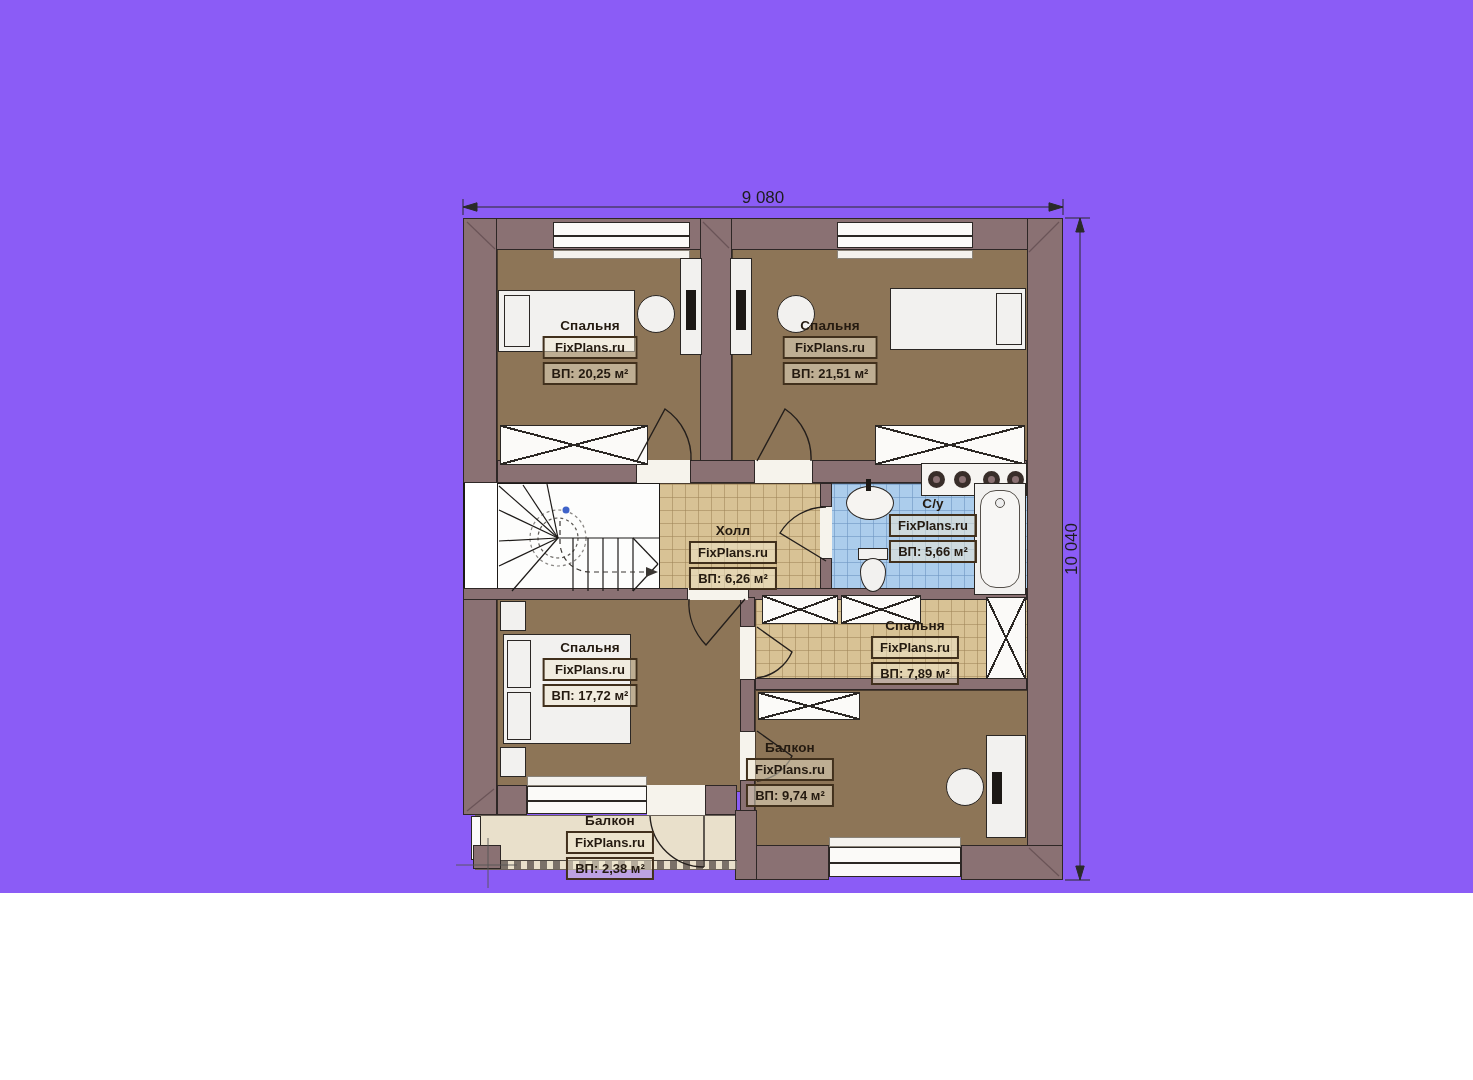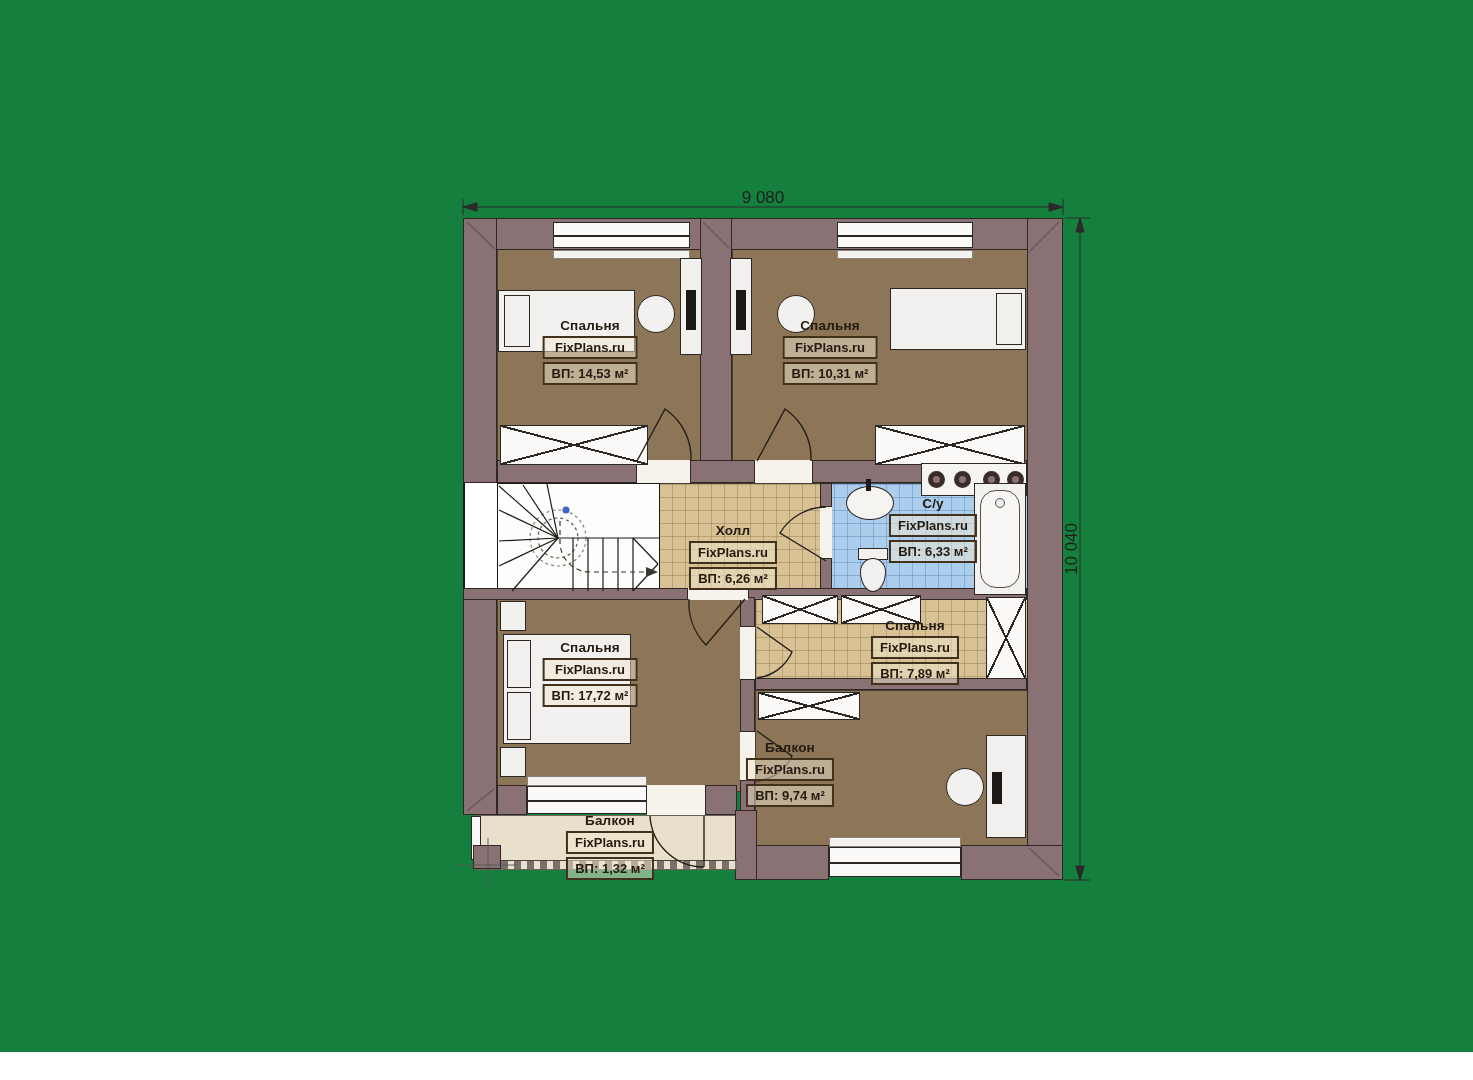--- a/index.html
+++ b/index.html
@@ -1,16 +1,16 @@
 <!DOCTYPE html>
 <html><head>
 <meta charset="utf-8">
 <style>
   html,body{margin:0;padding:0;background:#fff;}
-  .stage{position:relative;width:1473px;height:1052px;background:#15803d;overflow:hidden;
+  .stage{position:relative;width:1473px;height:893px;background:#8b5cf6;overflow:hidden;
          font-family:"Liberation Sans","DejaVu Sans",sans-serif;}
   .abs{position:absolute;}
   
   .floor-brown{background:#8d7557;border:1px solid #4a3c2e;}
   .tile-beige{background-color:#d8c295;
      background-image:linear-gradient(rgba(160,133,88,.55) 1px,transparent 1px),
                       linear-gradient(90deg,rgba(160,133,88,.55) 1px,transparent 1px);
      background-size:13px 13px;border:1px solid #4a3c2e;}
   .tile-blue{background-color:#accdec;
      background-image:linear-gradient(rgba(110,150,195,.6) 1px,transparent 1px),
@@ -221,51 +221,51 @@
         <line x1="488" y1="838" x2="488" y2="888"></line>
     </g>
   </svg>
 
   <div class="dim" style="left:763px;top:188px;transform:translateX(-50%)">9 080</div>
   <div class="dim" style="left:1072px;top:549px;transform:translate(-50%,-50%) rotate(-90deg)">10 040</div>
 
   <div class="room-label" style="left:590px;top:318px">
     <div class="room-name">Спальня</div>
     <div class="room-box">FixPlans.ru</div>
-    <div class="room-box">ВП: 14,53 м²</div>
+    <div class="room-box">ВП: 20,25 м²</div>
   </div>
   <div class="room-label" style="left:830px;top:318px">
     <div class="room-name">Спальня</div>
     <div class="room-box">FixPlans.ru</div>
-    <div class="room-box">ВП: 10,31 м²</div>
+    <div class="room-box">ВП: 21,51 м²</div>
   </div>
   <div class="room-label" style="left:733px;top:523px">
     <div class="room-name">Холл</div>
     <div class="room-box">FixPlans.ru</div>
     <div class="room-box">ВП: 6,26 м²</div>
   </div>
   <div class="room-label" style="left:933px;top:496px">
     <div class="room-name">С/у</div>
     <div class="room-box">FixPlans.ru</div>
-    <div class="room-box">ВП: 6,33 м²</div>
+    <div class="room-box">ВП: 5,66 м²</div>
   </div>
   <div class="room-label" style="left:915px;top:618px">
     <div class="room-name">Спальня</div>
     <div class="room-box">FixPlans.ru</div>
     <div class="room-box">ВП: 7,89 м²</div>
   </div>
   <div class="room-label" style="left:590px;top:640px">
     <div class="room-name">Спальня</div>
     <div class="room-box">FixPlans.ru</div>
     <div class="room-box">ВП: 17,72 м²</div>
   </div>
   <div class="room-label" style="left:790px;top:740px">
     <div class="room-name">Балкон</div>
     <div class="room-box">FixPlans.ru</div>
     <div class="room-box">ВП: 9,74 м²</div>
   </div>
   <div class="room-label" style="left:610px;top:813px">
     <div class="room-name">Балкон</div>
     <div class="room-box">FixPlans.ru</div>
-    <div class="room-box">ВП: 1,32 м²</div>
+    <div class="room-box">ВП: 2,38 м²</div>
   </div>
 
 </div>
 
 </body></html>

